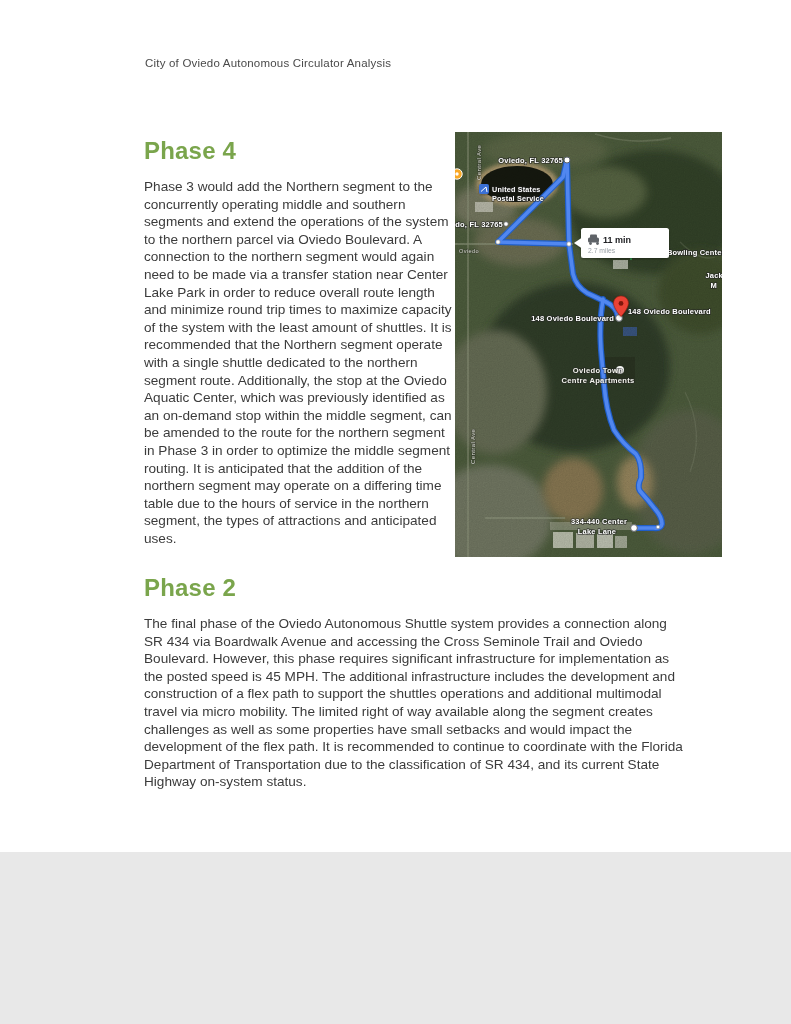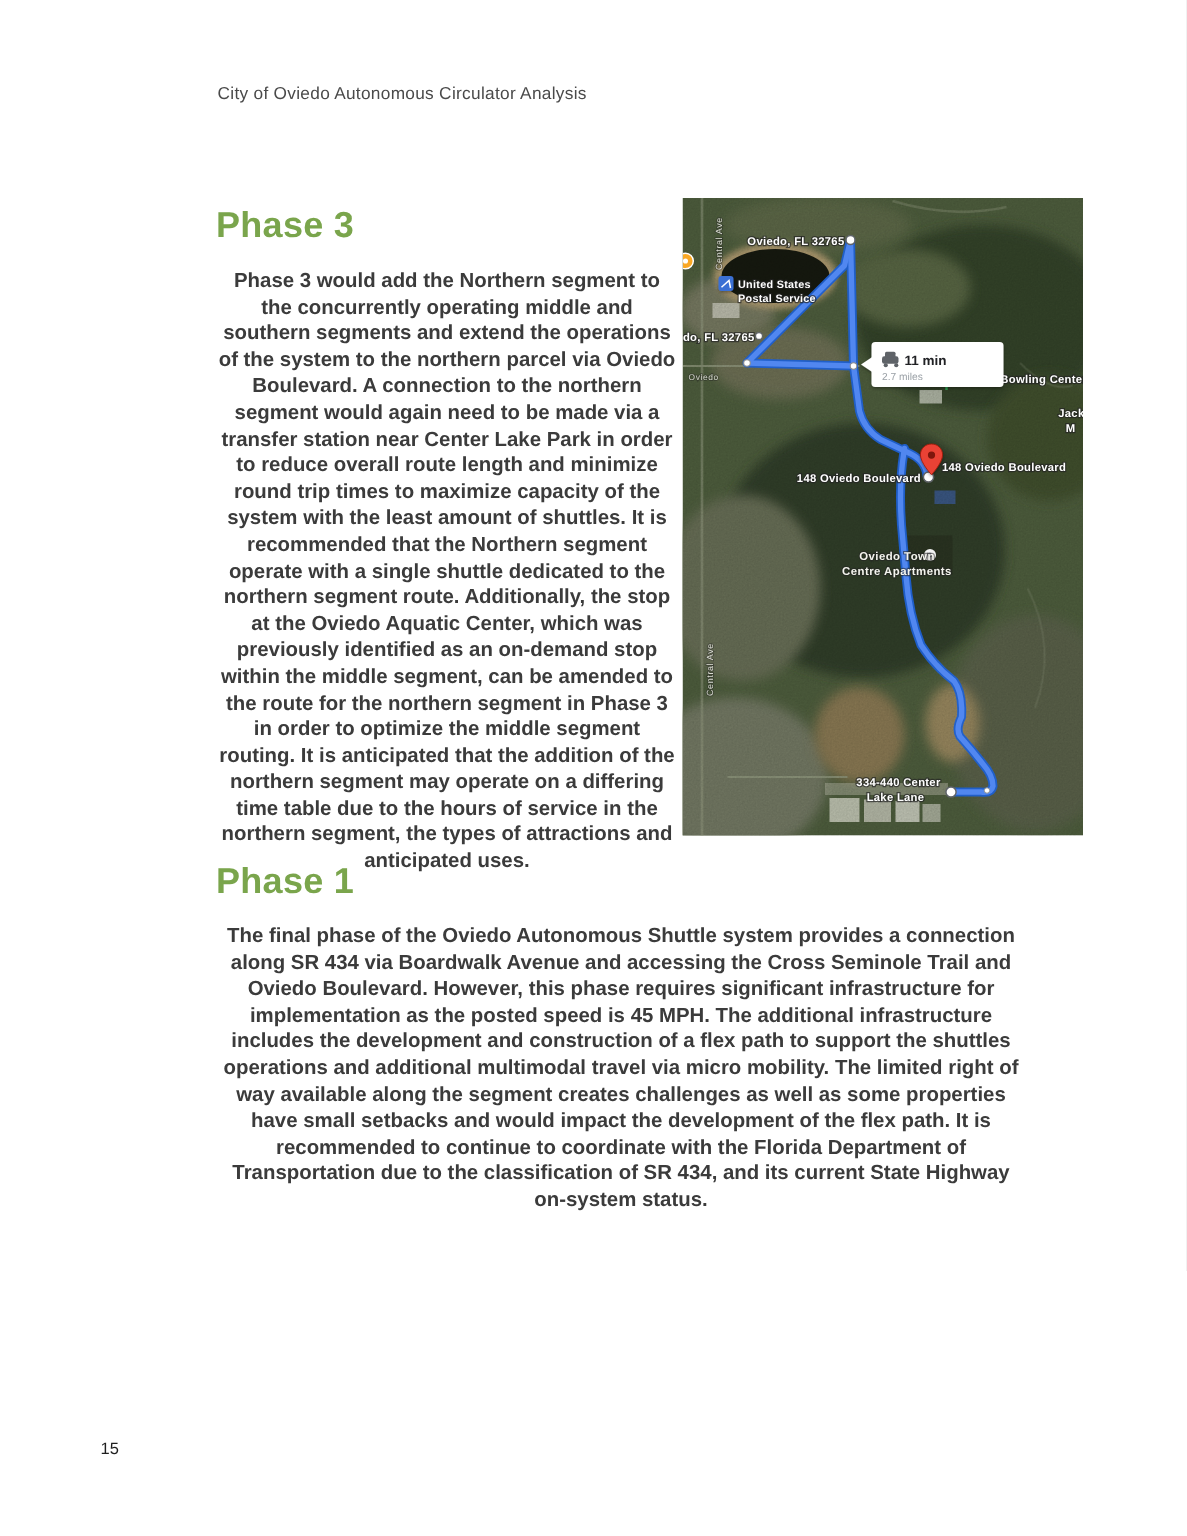--- a/index.html
+++ b/index.html
@@ -1,32 +1,31 @@
 <!DOCTYPE html>
 <html><head>
 <meta charset="utf-8">
 <style>
   html,body { margin:0; padding:0; background:#e8e8e8; }
   .page {
-    position:relative; width:791px; height:1024px; margin:0 auto;
+    position:relative; width:791px; height:852px; margin:0 auto;
     background:#ffffff; overflow:hidden;
     font-family:"Liberation Sans", sans-serif;
   }
   .doc-header {
     position:absolute; left:145px; top:57px;
     font-size:11.5px; color:#4a4a4a; letter-spacing:0.2px;
   }
   .phase-heading {
     font-size:24px; font-weight:bold; color:#7aa54c;
     margin:0 0 13px 0; letter-spacing:0.2px;
   }
   .body-text {
     font-size:13.6px; line-height:17.6px; color:#3b3b3b; margin:0;
-    text-align:center;
-    font-weight:bold;
+    text-align:left;
   }
   .phase3-section { position:absolute; left:144px; top:137px; width:308px; }
   .map-figure { position:absolute; left:455px; top:132px; width:267px; height:425px;text-align:center; }
   .map-figure svg { display:block; }
   .phase4-section { position:absolute; left:144px; top:574px; width:540px; }
   .page-number {
     position:absolute; left:67px; top:960px;
     font-size:11px; font-weight:normal; color:#1f1f1f;
   }
   
@@ -58,21 +57,21 @@
   }
 </style>
 </head>
 <body>
 
 <div class="page">
 
   <div class="doc-header">City of Oviedo Autonomous Circulator Analysis</div>
 
   <div class="phase3-section">
-    <h1 class="phase-heading">Phase 3</h1>
+    <h1 class="phase-heading">Phase 4</h1>
     <p class="body-text">Phase 3 would add the Northern segment to the concurrently operating middle and southern segments and extend the operations of the system to the northern parcel via Oviedo Boulevard. A connection to the northern segment would again need to be made via a transfer station near Center Lake Park in order to reduce overall route length and minimize round trip times to maximize capacity of the system with the least amount of shuttles. It is recommended that the Northern segment operate with a single shuttle dedicated to the northern segment route. Additionally, the stop at the Oviedo Aquatic Center, which was previously identified as an on-demand stop within the middle segment, can be amended to the route for the northern segment in Phase 3 in order to optimize the middle segment routing. It is anticipated that the addition of the northern segment may operate on a differing time table due to the hours of service in the northern segment, the types of attractions and anticipated uses.</p>
   </div>
 
   <div class="map-figure">
     <svg width="267" height="425" viewBox="0 0 267 425">
       <defs>
         <filter id="blur4" x="-40%" y="-40%" width="180%" height="180%">
           <feGaussianBlur stdDeviation="4"></feGaussianBlur>
         </filter>
         <filter id="blur2" x="-40%" y="-40%" width="180%" height="180%">
@@ -210,19 +209,19 @@
         <rect x="135" y="102.5" width="7" height="4" rx="1"></rect>
         <circle cx="135.5" cy="111.5" r="1.4"></circle>
         <circle cx="142.5" cy="111.5" r="1.4"></circle>
       </g>
       <text class="infobox-main" x="148" y="111">11 min</text>
       <text class="infobox-sub" x="133" y="121">2.7 miles</text>
     </svg>
   </div>
 
   <div class="phase4-section">
-    <h1 class="phase-heading">Phase 1</h1>
+    <h1 class="phase-heading">Phase 2</h1>
     <p class="body-text">The final phase of the Oviedo Autonomous Shuttle system provides a connection along SR 434 via Boardwalk Avenue and accessing the Cross Seminole Trail and Oviedo Boulevard. However, this phase requires significant infrastructure for implementation as the posted speed is 45 MPH. The additional infrastructure includes the development and construction of a flex path to support the shuttles operations and additional multimodal travel via micro mobility. The limited right of way available along the segment creates challenges as well as some properties have small setbacks and would impact the development of the flex path. It is recommended to continue to coordinate with the Florida Department of Transportation due to the classification of SR 434, and its current State Highway on-system status.</p>
   </div>
 
   <div class="page-number">15</div>
 
 </div>
 
 </body></html>

